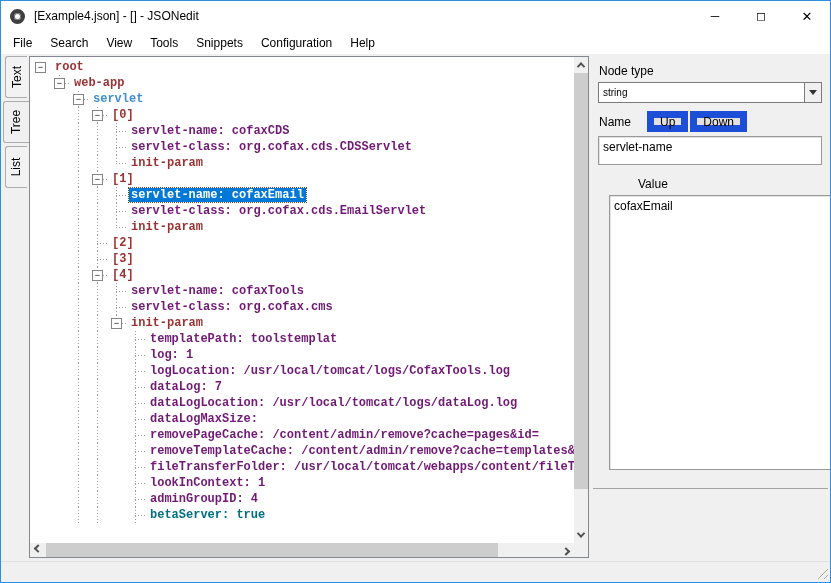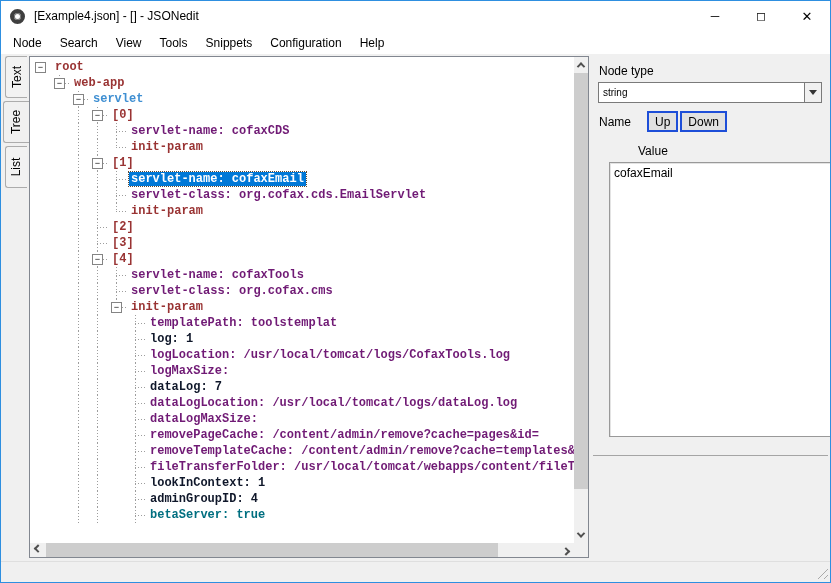--- a/index.html
+++ b/index.html
@@ -36,21 +36,21 @@
     background-size:10px 1px,1px 16px;background-position:9px 8px,9px 0;background-repeat:no-repeat;}
   .tcell.conn.chalf{background:
       repeating-linear-gradient(90deg,#9d9d9d 0 1px,transparent 1px 3px),
       repeating-linear-gradient(180deg,#9d9d9d 0 1px,transparent 1px 3px);
     background-size:10px 1px,1px 9px;background-position:9px 8px,9px 0;background-repeat:no-repeat;}
   .tbox{position:absolute;left:4px;top:3px;width:11px;height:11px;background:#fff;border:1px solid #848484;color:#000;font:9px/9px "Liberation Sans",sans-serif;text-align:center;}
   .tlabel{margin-left:3px;padding:0 2px;}
   .t-object{color:#993333;}
   .t-array{color:#3F8FD2;}
   .t-string{color:#701a75;}
-  .t-number{color:#0f172a;}
+  .t-number{color:#701a75;}
   .t-boolean{color:#006F80;}
   .tlabel.sel{background:#0078D7;color:#ffffff;outline:1px dotted rgba(60,30,0,.8);}
 
   
   .vscroll{position:absolute;right:0;top:0;width:14px;height:486px;background:#F0F0F0;}
   .vscroll .thumb{position:absolute;left:0;top:16px;width:14px;height:416px;background:#CDCDCD;}
   .hscroll{position:absolute;left:0;bottom:0;width:544px;height:14px;background:#F0F0F0;}
   .hscroll .thumb{position:absolute;left:16px;top:0;width:452px;height:14px;background:#CDCDCD;}
   .sb-btn{position:absolute;width:14px;height:16px;background:#F0F0F0;display:flex;align-items:center;justify-content:center;}
   .hscroll .sb-btn{width:16px;height:14px;}
@@ -63,21 +63,21 @@
 
   
   .right-panel{position:absolute;left:592px;top:55px;width:235px;height:505px;background:#F0F0F0;}
   .rp-label{font-size:12px;color:#000;margin:8px 0 4px 6px;}
   .combo{margin-left:5px;width:224px;height:21px;background:#fff;border:1px solid #7A7A7A;display:flex;align-items:center;position:relative;}
   .combo .val{font-size:10px;padding-left:4px;flex:1;}
   .combo .btn{width:17px;height:19px;background:#F0F0F0;border-left:1px solid #7A7A7A;display:flex;align-items:center;justify-content:center;}
   .combo .arr{width:0;height:0;border-left:4px solid transparent;border-right:4px solid transparent;border-top:5px solid #333;}
   .name-row{display:flex;align-items:center;margin:8px 0 4px 6px;}
   .name-row .rp-inline-label{font-size:12px;color:#000;width:48px;}
-  .mini-btn{min-width:28px;height:21px;background:#E1E1E1;border:2px solid #1d4ed8;font-size:12px;color:#000;display:flex;align-items:center;justify-content:center;padding:0 6px;margin-right:2px;}
+  .mini-btn{min-width:28px;height:21px;background:#E1E1E1;border:7px solid #1d4ed8;font-size:12px;color:#000;display:flex;align-items:center;justify-content:center;padding:0 6px;margin-right:2px;}
   .text-input{margin-left:5px;width:224px;height:29px;background:#fff;border:1px solid #999;box-shadow:inset 1px 1px 0 #E3E3E3;font-size:12px;padding:3px 4px;}
   .text-area{margin-left:16px;width:224px;height:275px;background:#fff;border:1px solid #999;box-shadow:inset 1px 1px 0 #E3E3E3;font-size:12px;padding:3px 4px;}
   .rp-sep{margin-top:18px;border-top:1px solid #A5A5A5;width:100%;height:0;}
 
   
   .statusbar{position:absolute;left:0;bottom:1px;width:100%;height:20px;background:#F0F0F0;border-top:1px solid #DFDFDF;}
   .grip{position:absolute;right:2px;bottom:2px;width:13px;height:13px;
     background:repeating-linear-gradient(135deg,transparent 0 3px,#A9A9A9 3px 4px);
     clip-path:polygon(100% 0,100% 100%,0 100%);}
 </style>
@@ -90,21 +90,21 @@
     <span class="app-icon"></span>
     <span class="title-text">[Example4.json] - [] - JSONedit</span>
     <div class="win-btns">
       <div class="win-btn">─</div>
       <div class="win-btn">◻</div>
       <div class="win-btn close">✕</div>
     </div>
   </div>
 
   <div class="menubar">
-    <span class="menu-item">Node</span>
+    <span class="menu-item">File</span>
     <span class="menu-item">Search</span>
     <span class="menu-item">View</span>
     <span class="menu-item">Tools</span>
     <span class="menu-item">Snippets</span>
     <span class="menu-item">Configuration</span>
     <span class="menu-item">Help</span>
   </div>
 
   <div class="side-tabs">
     <div class="side-tab">
@@ -118,35 +118,35 @@
       </div>
   </div>
 
   <div class="tree-panel">
     <div class="tree-rows" id="treeRows">
         <div class="trow"><span class="tcell conn"><span class="tbox">−</span></span><span class="tlabel t-object">root</span></div>
         <div class="trow"><span class="tcell"></span><span class="tcell conn chalf"><span class="tbox">−</span></span><span class="tlabel t-object">web-app</span></div>
         <div class="trow"><span class="tcell"></span><span class="tcell"></span><span class="tcell conn cfull"><span class="tbox">−</span></span><span class="tlabel t-array">servlet</span></div>
         <div class="trow"><span class="tcell"></span><span class="tcell"></span><span class="tcell tv"></span><span class="tcell conn cfull"><span class="tbox">−</span></span><span class="tlabel t-object">[0]</span></div>
         <div class="trow"><span class="tcell"></span><span class="tcell"></span><span class="tcell tv"></span><span class="tcell tv"></span><span class="tcell conn cfull"></span><span class="tlabel t-string">servlet-name: cofaxCDS</span></div>
+        <div class="trow"><span class="tcell"></span><span class="tcell"></span><span class="tcell tv"></span><span class="tcell tv"></span><span class="tcell conn cfull"></span><span class="tlabel t-string">servlet-class: org.cofax.cds.CDSServlet</span></div>
         <div class="trow"><span class="tcell"></span><span class="tcell"></span><span class="tcell tv"></span><span class="tcell tv"></span><span class="tcell conn chalf"></span><span class="tlabel t-object">init-param</span></div>
         <div class="trow"><span class="tcell"></span><span class="tcell"></span><span class="tcell tv"></span><span class="tcell conn cfull"><span class="tbox">−</span></span><span class="tlabel t-object">[1]</span></div>
         <div class="trow"><span class="tcell"></span><span class="tcell"></span><span class="tcell tv"></span><span class="tcell tv"></span><span class="tcell conn cfull"></span><span class="tlabel t-string sel">servlet-name: cofaxEmail</span></div>
         <div class="trow"><span class="tcell"></span><span class="tcell"></span><span class="tcell tv"></span><span class="tcell tv"></span><span class="tcell conn cfull"></span><span class="tlabel t-string">servlet-class: org.cofax.cds.EmailServlet</span></div>
         <div class="trow"><span class="tcell"></span><span class="tcell"></span><span class="tcell tv"></span><span class="tcell tv"></span><span class="tcell conn chalf"></span><span class="tlabel t-object">init-param</span></div>
         <div class="trow"><span class="tcell"></span><span class="tcell"></span><span class="tcell tv"></span><span class="tcell conn cfull"></span><span class="tlabel t-object">[2]</span></div>
         <div class="trow"><span class="tcell"></span><span class="tcell"></span><span class="tcell tv"></span><span class="tcell conn cfull"></span><span class="tlabel t-object">[3]</span></div>
         <div class="trow"><span class="tcell"></span><span class="tcell"></span><span class="tcell tv"></span><span class="tcell conn cfull"><span class="tbox">−</span></span><span class="tlabel t-object">[4]</span></div>
         <div class="trow"><span class="tcell"></span><span class="tcell"></span><span class="tcell tv"></span><span class="tcell tv"></span><span class="tcell conn cfull"></span><span class="tlabel t-string">servlet-name: cofaxTools</span></div>
         <div class="trow"><span class="tcell"></span><span class="tcell"></span><span class="tcell tv"></span><span class="tcell tv"></span><span class="tcell conn cfull"></span><span class="tlabel t-string">servlet-class: org.cofax.cms</span></div>
         <div class="trow"><span class="tcell"></span><span class="tcell"></span><span class="tcell tv"></span><span class="tcell tv"></span><span class="tcell conn chalf"><span class="tbox">−</span></span><span class="tlabel t-object">init-param</span></div>
         <div class="trow"><span class="tcell"></span><span class="tcell"></span><span class="tcell tv"></span><span class="tcell tv"></span><span class="tcell"></span><span class="tcell conn cfull"></span><span class="tlabel t-string">templatePath: toolstemplat</span></div>
         <div class="trow"><span class="tcell"></span><span class="tcell"></span><span class="tcell tv"></span><span class="tcell tv"></span><span class="tcell"></span><span class="tcell conn cfull"></span><span class="tlabel t-number">log: 1</span></div>
         <div class="trow"><span class="tcell"></span><span class="tcell"></span><span class="tcell tv"></span><span class="tcell tv"></span><span class="tcell"></span><span class="tcell conn cfull"></span><span class="tlabel t-string">logLocation: /usr/local/tomcat/logs/CofaxTools.log</span></div>
-        <div class="trow"><span class="tcell"></span><span class="tcell"></span><span class="tcell tv"></span><span class="tcell tv"></span><span class="tcell"></span><span class="tcell conn cfull"></span><span class="tlabel t-string">logMaxSize:</span></div>
         <div class="trow"><span class="tcell"></span><span class="tcell"></span><span class="tcell tv"></span><span class="tcell tv"></span><span class="tcell"></span><span class="tcell conn cfull"></span><span class="tlabel t-number">dataLog: 7</span></div>
         <div class="trow"><span class="tcell"></span><span class="tcell"></span><span class="tcell tv"></span><span class="tcell tv"></span><span class="tcell"></span><span class="tcell conn cfull"></span><span class="tlabel t-string">dataLogLocation: /usr/local/tomcat/logs/dataLog.log</span></div>
         <div class="trow"><span class="tcell"></span><span class="tcell"></span><span class="tcell tv"></span><span class="tcell tv"></span><span class="tcell"></span><span class="tcell conn cfull"></span><span class="tlabel t-string">dataLogMaxSize:</span></div>
         <div class="trow"><span class="tcell"></span><span class="tcell"></span><span class="tcell tv"></span><span class="tcell tv"></span><span class="tcell"></span><span class="tcell conn cfull"></span><span class="tlabel t-string">removePageCache: /content/admin/remove?cache=pages&amp;id=</span></div>
         <div class="trow"><span class="tcell"></span><span class="tcell"></span><span class="tcell tv"></span><span class="tcell tv"></span><span class="tcell"></span><span class="tcell conn cfull"></span><span class="tlabel t-string">removeTemplateCache: /content/admin/remove?cache=templates&amp;id=</span></div>
         <div class="trow"><span class="tcell"></span><span class="tcell"></span><span class="tcell tv"></span><span class="tcell tv"></span><span class="tcell"></span><span class="tcell conn cfull"></span><span class="tlabel t-string">fileTransferFolder: /usr/local/tomcat/webapps/content/fileTrans</span></div>
         <div class="trow"><span class="tcell"></span><span class="tcell"></span><span class="tcell tv"></span><span class="tcell tv"></span><span class="tcell"></span><span class="tcell conn cfull"></span><span class="tlabel t-number">lookInContext: 1</span></div>
         <div class="trow"><span class="tcell"></span><span class="tcell"></span><span class="tcell tv"></span><span class="tcell tv"></span><span class="tcell"></span><span class="tcell conn cfull"></span><span class="tlabel t-number">adminGroupID: 4</span></div>
         <div class="trow"><span class="tcell"></span><span class="tcell"></span><span class="tcell tv"></span><span class="tcell tv"></span><span class="tcell"></span><span class="tcell conn cfull"></span><span class="tlabel t-boolean">betaServer: true</span></div>
       </div>
@@ -181,20 +181,21 @@
       <span class="btn">
           <span class="arr"></span>
         </span>
     </div>
 
     <div class="name-row">
       <span class="rp-inline-label">Name</span>
       <span class="mini-btn">Up</span>
       <span class="mini-btn">Down</span>
     </div>
+    <div class="text-input">servlet-name</div>
 
     <div class="rp-label" style="margin-top:12px;margin-left:45px;">Value</div>
     <div class="text-area">cofaxEmail</div>
 
     <div class="rp-sep"></div>
   </div>
 
   <div class="statusbar">
     <div class="grip"></div>
   </div>

